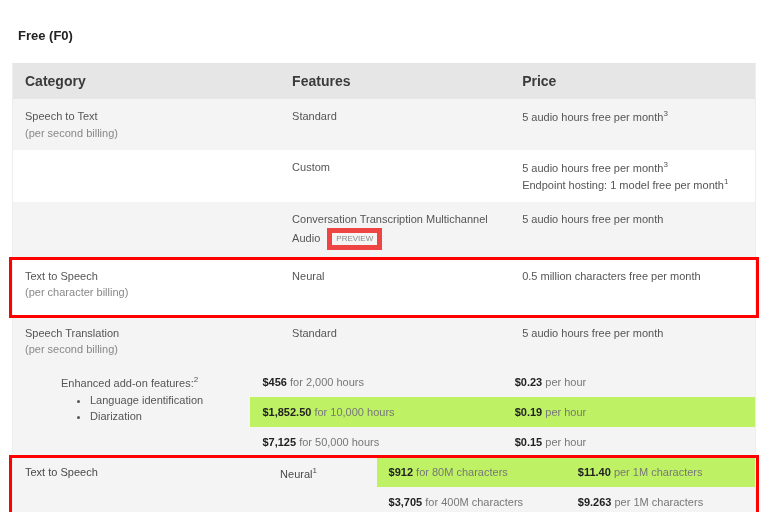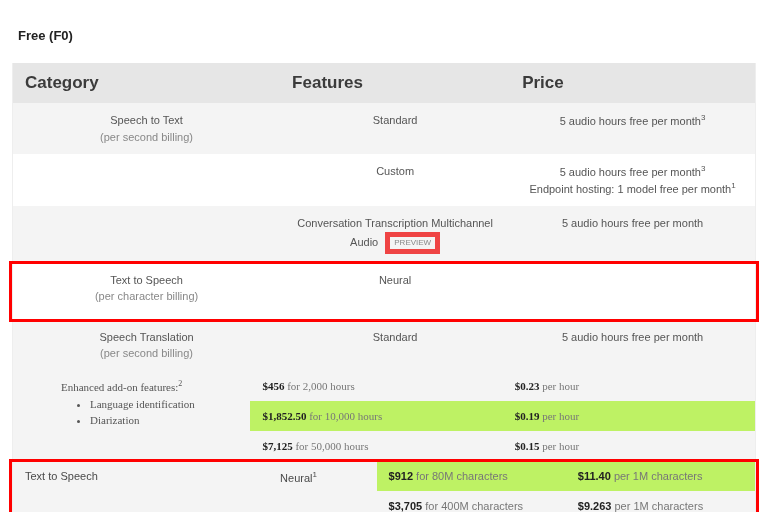--- a/index.html
+++ b/index.html
@@ -23,33 +23,33 @@
     width: 100%;
     border: 1px solid #eee;
     border-top: none;
     position: relative;
   }
   .header-row {
     display: flex;
     background: #e6e6e6;
     font-weight: 600;
     color: #3b3b3b;
-    font-size: 17px;
+    font-size: 14px;
   }
   .header-row > div {
     padding: 10px 12px;
   }
   .col-cat   { width: 36%; }
   .col-feat  { width: 31%; }
   .col-price { width: 33%; }
 
   .body { background: #f4f4f4; }
   .section { position: relative; }
   .row { display: flex; align-items: flex-start; }
-  .row > div { padding: 9px 12px; text-align: center; }
+  .row > div { padding: 9px 12px; }
   .row .col-cat { color: #555; line-height: 1.5; }
   .row .col-cat .sub { color: #888; }
   .row .col-feat, .row .col-price { color: #555; line-height: 1.5; }
 
   .white-band {
     background: #fff;
   }
   .badge {
     display:inline-block;
     border:5px solid #ef4444;
@@ -63,21 +63,20 @@
   
   .hl {
     position: absolute;
     border: 3px solid #ff0000;
     pointer-events: none;
   }
 
   
   .addon-grid {
     display: flex;
-    font-family: Liberation Serif, serif;
   }
   .addon-left {
     width: 32%;
     padding: 8px 12px 8px 48px;
     color: #555;
   }
   .addon-left ul { padding-left: 16px; margin-top: 6px;}
   .addon-left li { margin: 4px 13px; }
   .price-grid {
     width: 68%;
@@ -138,20 +137,21 @@
       </div>
     </div>
 
     <div class="section" style="position:relative;">
       <div class="row white-band" style="padding-bottom:6px;">
         <div class="col-cat">
           <div>Text to Speech</div>
           <div class="sub">(per character billing)</div>
         </div>
         <div class="col-feat">Neural</div>
+        <div class="col-price">0.5 million characters free per month</div>
       </div>
       <div class="hl" style="left:-4px;right:-4px;top:-2px;bottom:-2px;"></div>
     </div>
 
     <div class="section">
       <div class="row">
         <div class="col-cat">
           <div>Speech Translation</div>
           <div class="sub">(per second billing)</div>
         </div>

